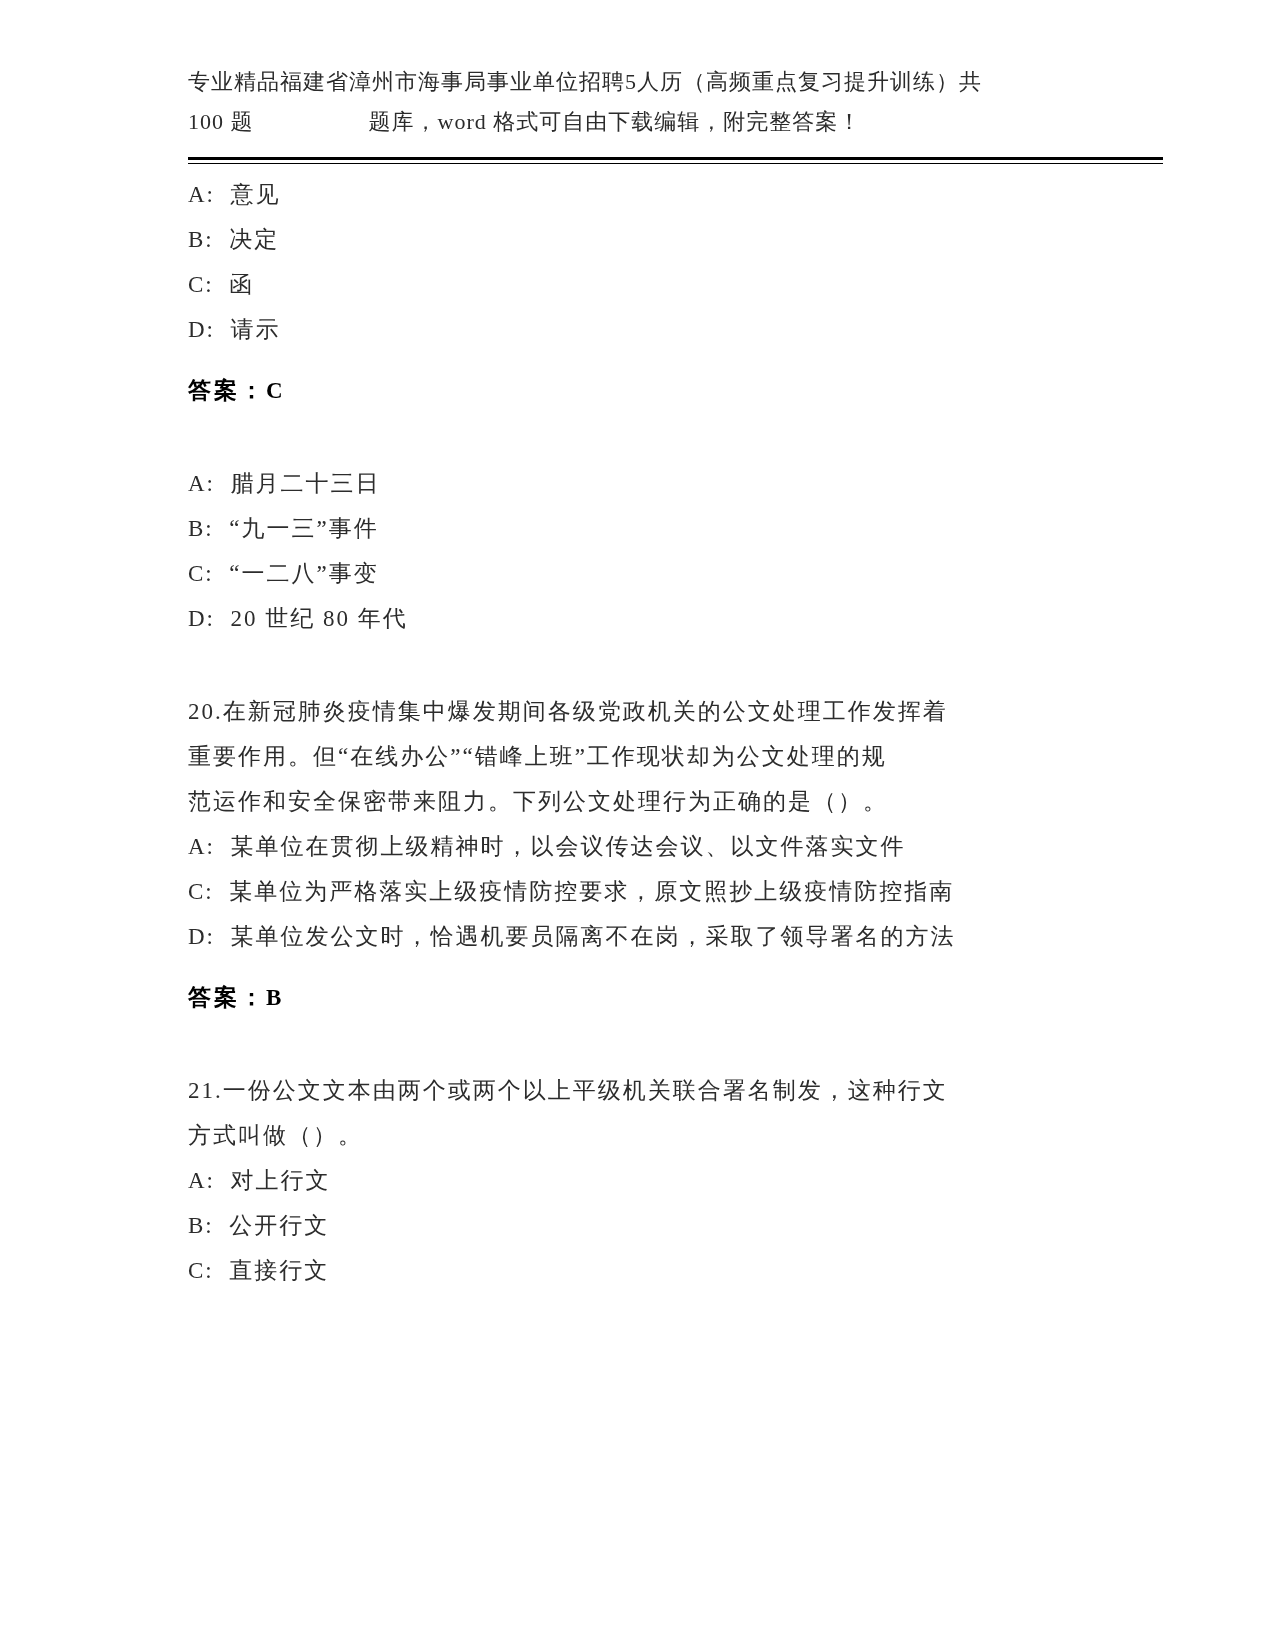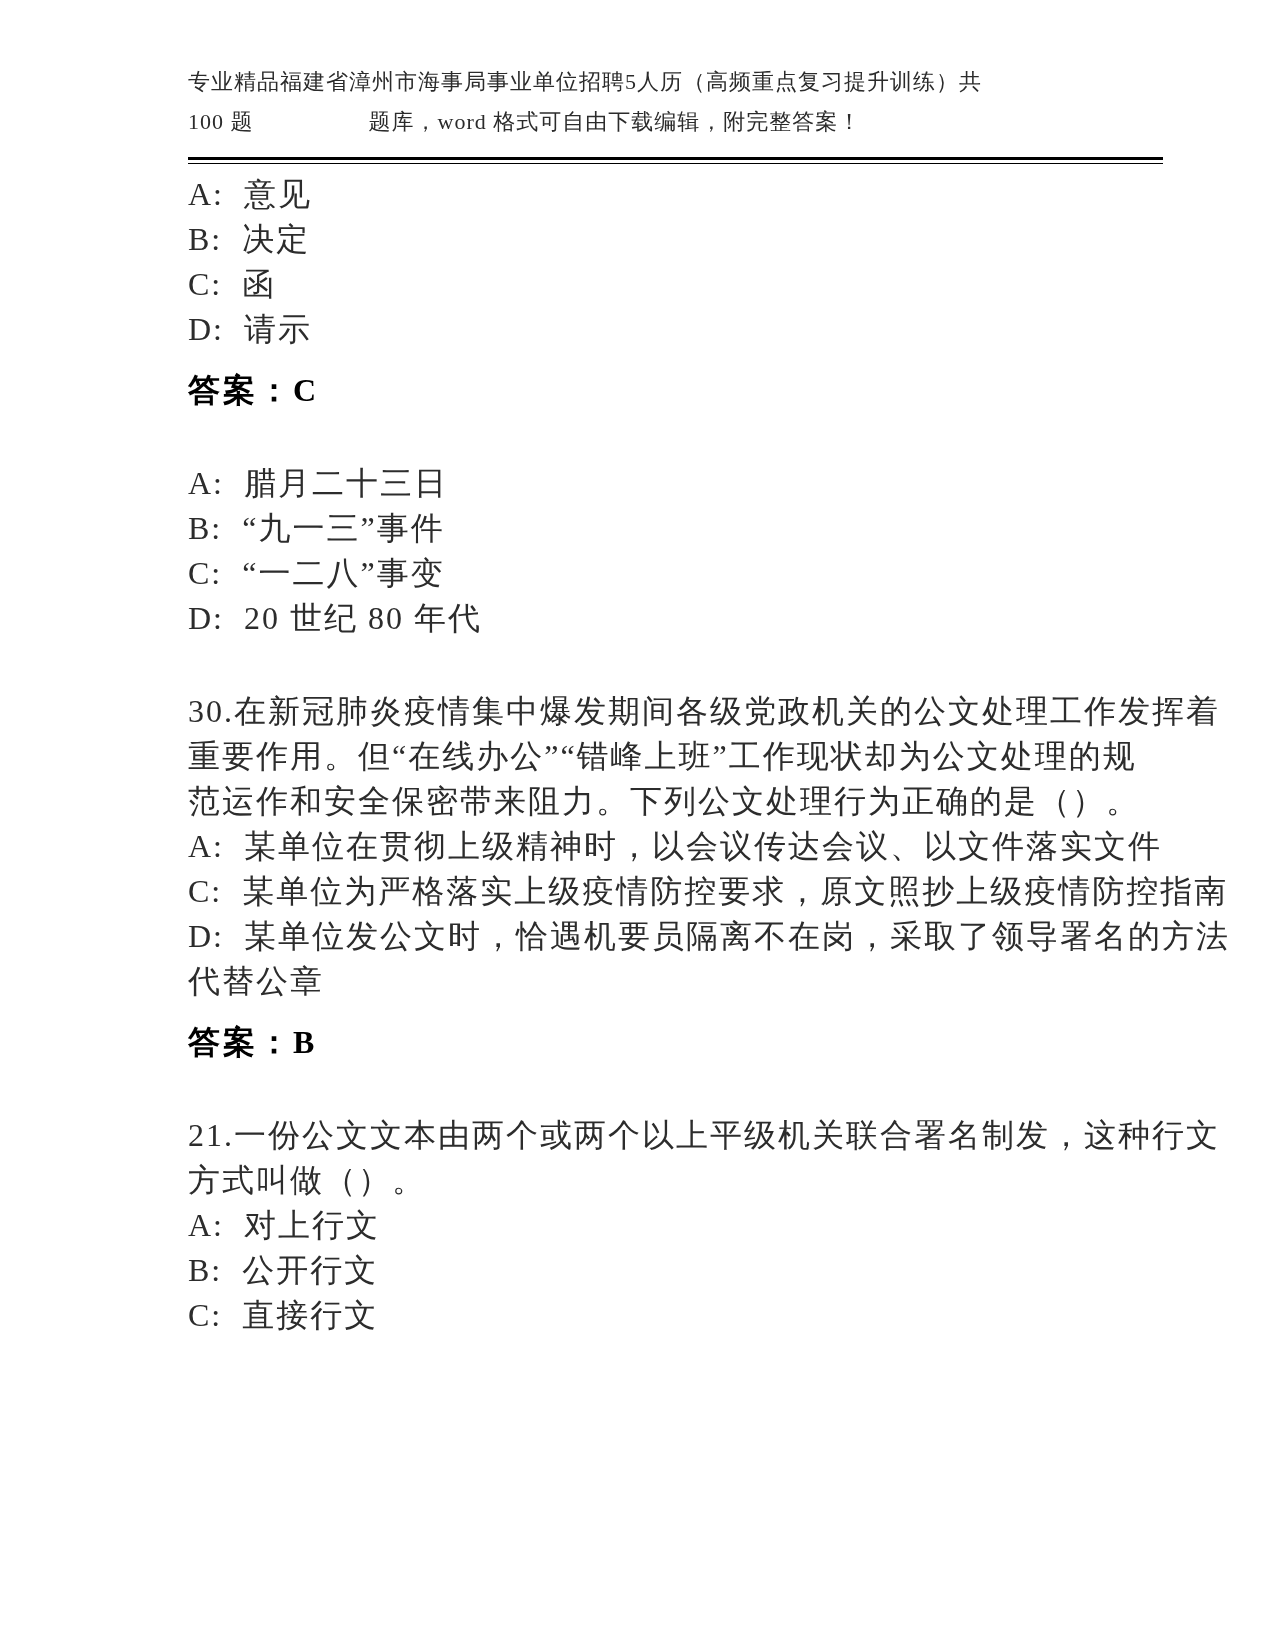--- a/index.html
+++ b/index.html
@@ -29,21 +29,21 @@
   .header-rule {
     margin-top: 15px;
     height: 7px;
     border-top: 3px solid #000000;
     border-bottom: 1px solid #000000;
     width: 100%;
   }
   
   .doc-main {
     margin-top: 8px;
-    font-size: 32px;
+    font-size: 23px;
     line-height: 45px;
     letter-spacing: 2px;
     color: #2c2c2c;
   }
   .line { white-space: pre; }
   .answer-line {
     font-weight: bold;
     color: #000000;
     letter-spacing: 3px;
     margin-top: 16px;
@@ -72,27 +72,26 @@
     </div>
 
     <div class="qblock gap-top">
       <div class="line">A:  腊月二十三日</div>
       <div class="line">B:  “九一三”事件</div>
       <div class="line">C:  “一二八”事变</div>
       <div class="line">D:  20 世纪 80 年代</div>
     </div>
 
     <div class="qblock gap-top">
-      <div class="line">30.在新冠肺炎疫情集中爆发期间各级党政机关的公文处理工作发挥着</div>
+      <div class="line">20.在新冠肺炎疫情集中爆发期间各级党政机关的公文处理工作发挥着</div>
       <div class="line">重要作用。但“在线办公”“错峰上班”工作现状却为公文处理的规</div>
       <div class="line">范运作和安全保密带来阻力。下列公文处理行为正确的是（）。</div>
       <div class="line">A:  某单位在贯彻上级精神时，以会议传达会议、以文件落实文件</div>
       <div class="line">C:  某单位为严格落实上级疫情防控要求，原文照抄上级疫情防控指南</div>
       <div class="line">D:  某单位发公文时，恰遇机要员隔离不在岗，采取了领导署名的方法</div>
-      <div class="line">代替公章</div>
       <div class="line answer-line">答案：B</div>
     </div>
 
     <div class="qblock gap-top">
       <div class="line">21.一份公文文本由两个或两个以上平级机关联合署名制发，这种行文</div>
       <div class="line">方式叫做（）。</div>
       <div class="line">A:  对上行文</div>
       <div class="line">B:  公开行文</div>
       <div class="line">C:  直接行文</div>
     </div>

